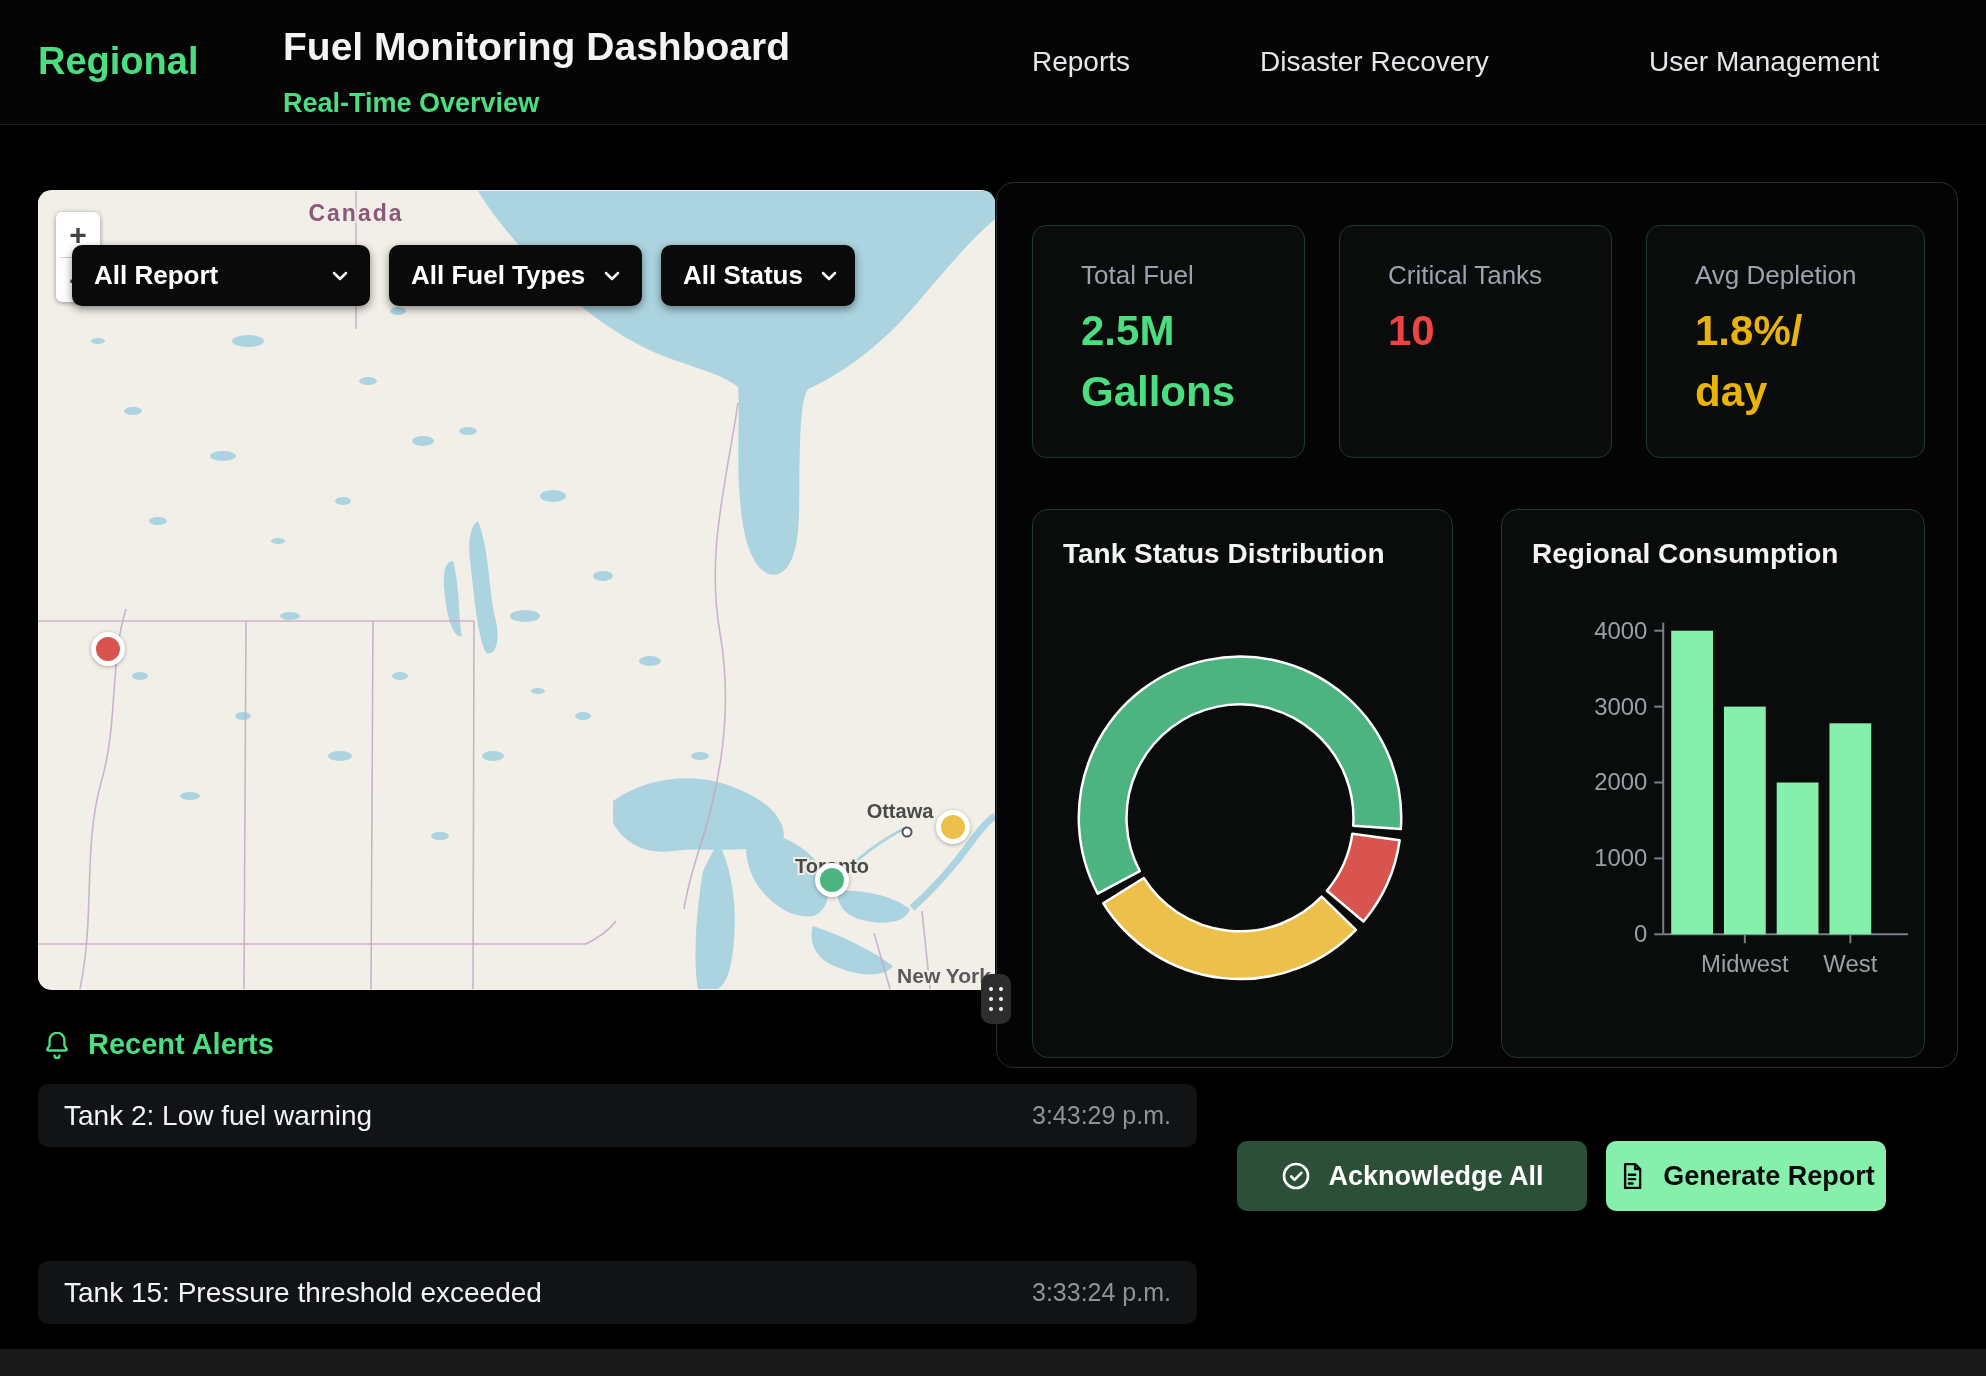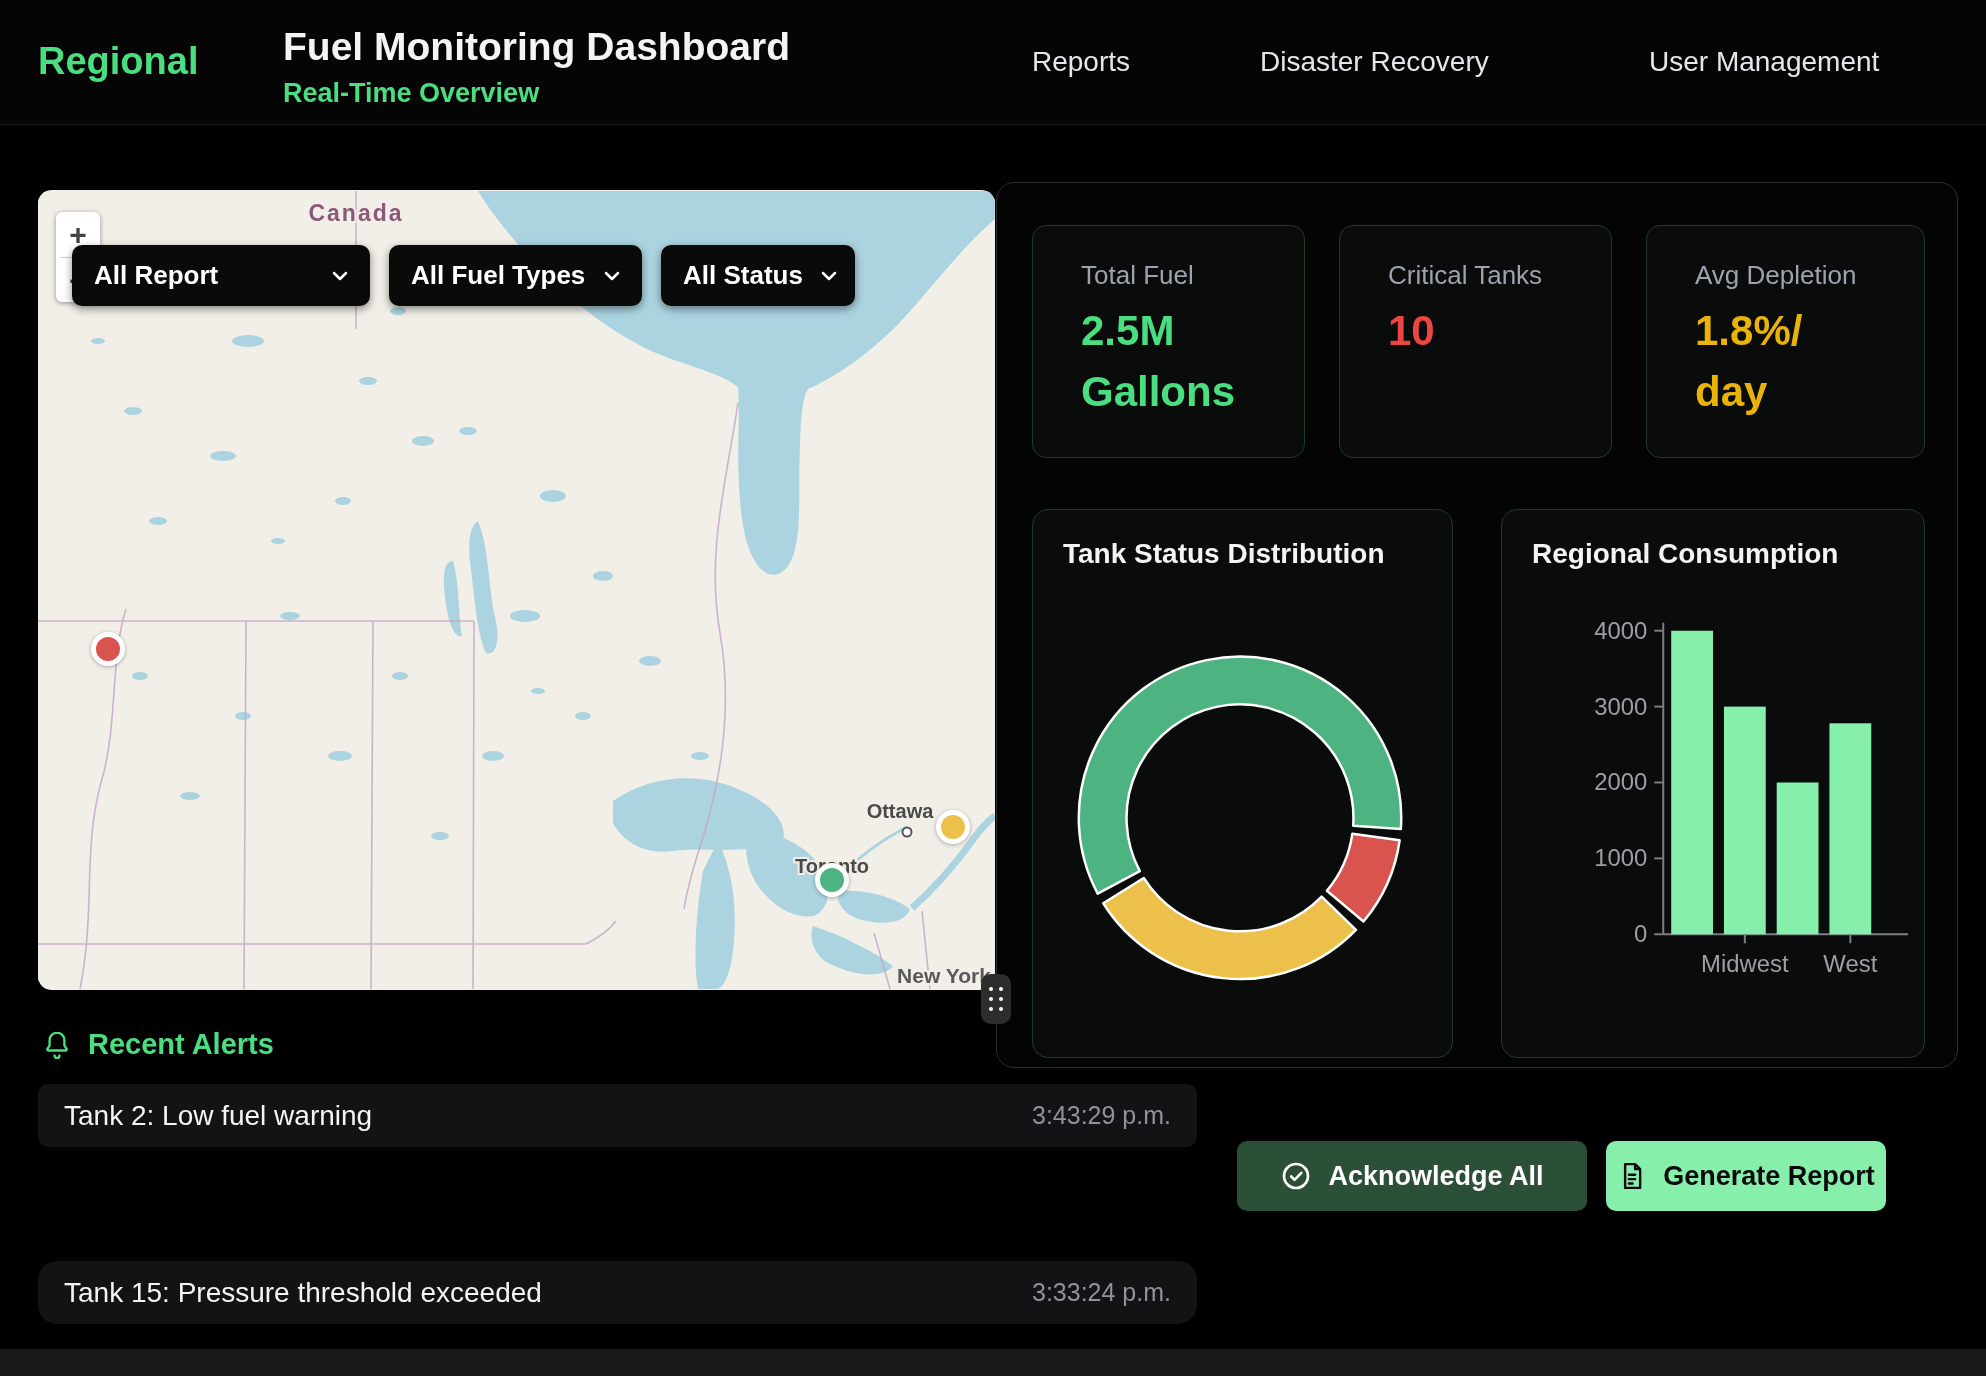--- a/index.html
+++ b/index.html
@@ -4,21 +4,21 @@
 <style>
   html,body{margin:0;padding:0;background:#000;}
   *{box-sizing:border-box;font-family:"Liberation Sans",sans-serif;}
   .page{position:relative;width:1986px;height:1376px;background:#000;overflow:hidden;}
 
   
   .header{position:absolute;left:0;top:0;width:1986px;height:125px;background:#050505;border-bottom:1px solid #1d1d1d;}
   .logo{position:absolute;left:38px;top:40px;font-size:38px;font-weight:700;color:#4ade80;}
   .title-block{position:absolute;left:283px;top:26px;}
   .page-title{font-size:39px;font-weight:700;color:#f3f4f6;line-height:1.1;}
-  .page-subtitle{margin-top:9px;font-size:27px;font-weight:600;color:#4ade80;}
+  .page-subtitle{margin-top:19px;font-size:27px;font-weight:600;color:#4ade80;}
   .nav-item{position:absolute;top:46px;font-size:28px;color:#e5e7eb;cursor:pointer;white-space:nowrap;}
   .nav-reports{left:1032px;}
   .nav-dr{left:1260px;}
   .nav-um{left:1649px;}
 
   
   .map-panel{position:absolute;left:38px;top:190px;width:957px;height:800px;border-radius:14px;overflow:hidden;background:#f2efe9;}
   .map-svg{position:absolute;left:0;top:0;width:100%;height:100%;}
   .zoom-ctrl{position:absolute;left:18px;top:22px;width:44px;height:90px;background:#fff;border-radius:6px;box-shadow:0 1px 5px rgba(0,0,0,.4);z-index:1;}
   .zoom-btn{width:44px;height:45px;display:flex;align-items:center;justify-content:center;font-size:30px;font-weight:700;color:#444;cursor:pointer;}
@@ -50,21 +50,21 @@
   .chart-title{position:absolute;left:30px;top:28px;font-size:28px;font-weight:700;color:#f3f4f6;white-space:nowrap;}
   .chart-svg{position:absolute;left:0;top:0;width:100%;height:100%;}
   svg text{font-family:"Liberation Sans",sans-serif;}
 
   
   .alerts-title{position:absolute;left:42px;top:1028px;display:flex;align-items:center;gap:16px;}
   .alerts-title .txt{font-size:29px;font-weight:700;color:#4ade80;}
   .alert-row{position:absolute;left:38px;width:1159px;height:63px;background:#111315;border-radius:10px;display:flex;align-items:center;justify-content:space-between;padding:0 26px;}
   .alert-row .msg{font-size:28px;color:#f3f4f6;}
   .alert-row .time{font-size:25px;color:#8e939b;}
-  .row-1{top:1084px;}.row-2{top:1172px;}.row-3{top:1261px;border-radius:19px;}
+  .row-1{top:1084px;}.row-2{top:1172px;}.row-3{top:1261px;}
 
   
   .btn{position:absolute;top:1141px;height:70px;border:none;border-radius:10px;display:flex;align-items:center;justify-content:center;gap:16px;font-size:27px;font-weight:600;cursor:pointer;}
   .btn-ack{left:1237px;width:350px;background:#2c4f38;color:#fff;}
   .btn-gen{left:1606px;width:280px;background:#86efac;color:#0a0a0a;}
 
   .bottom-strip{position:absolute;left:0;top:1349px;width:1986px;height:27px;background:#191919;}
 </style>
 </head>
 <body>

